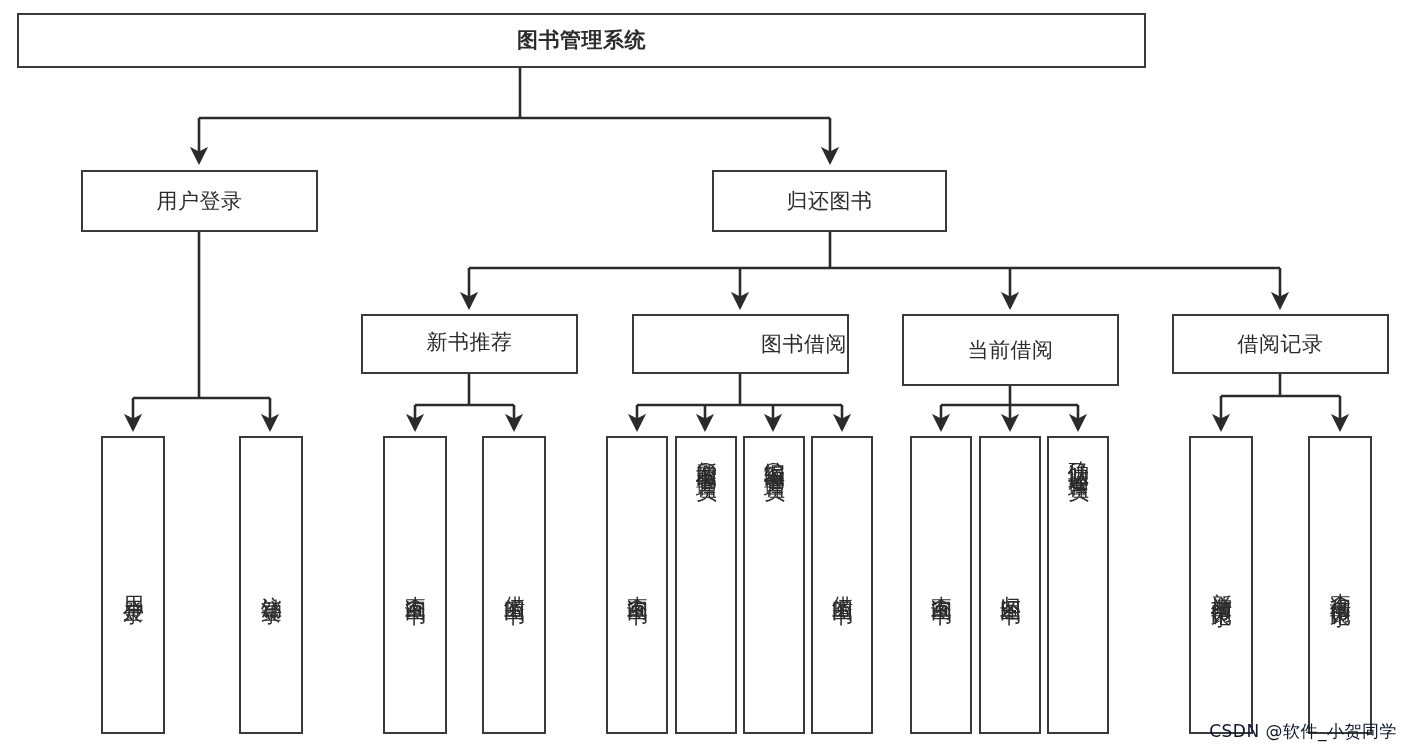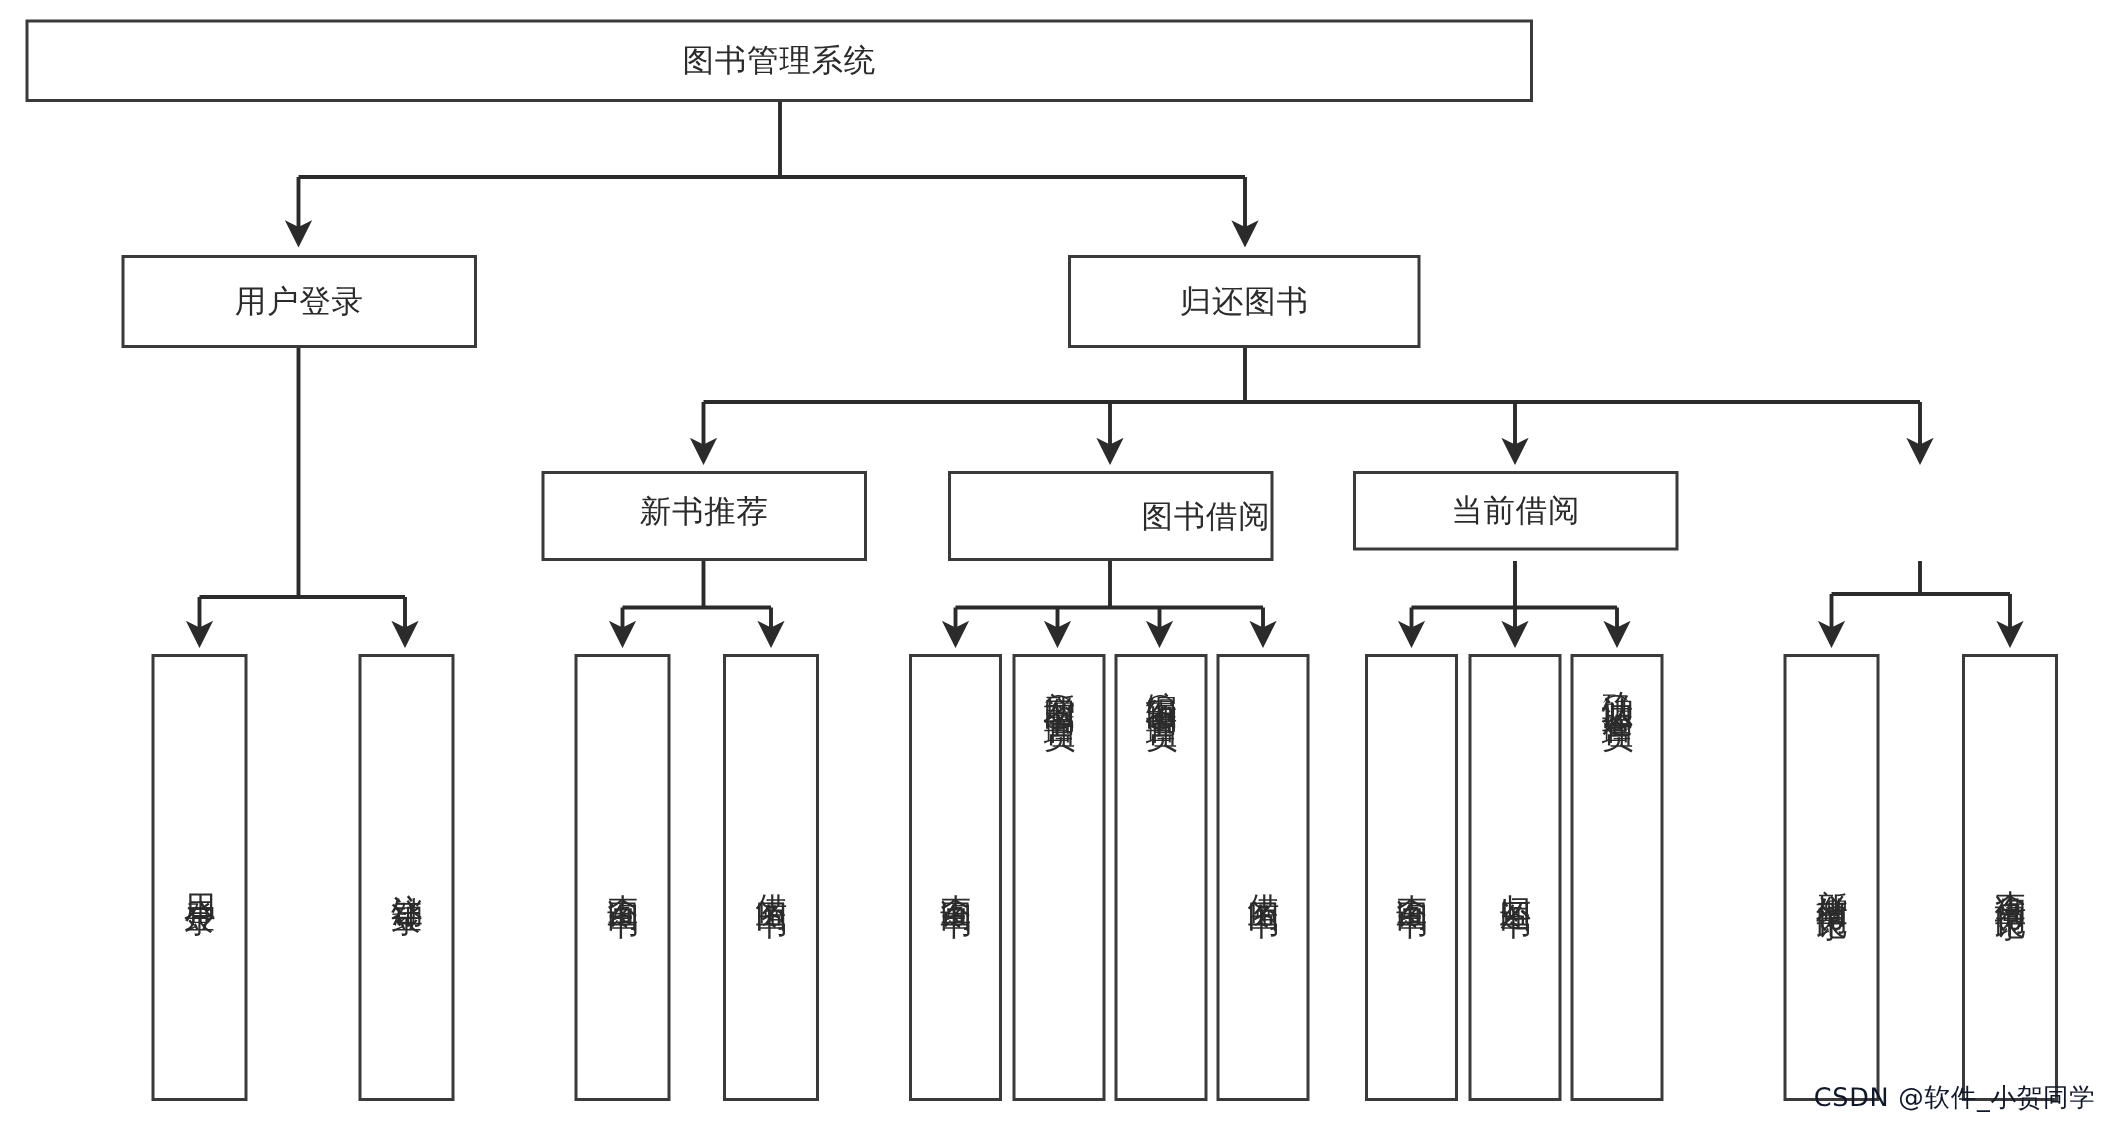--- a/index.html
+++ b/index.html
@@ -118,39 +118,42 @@
       <path d="M 1010,405 L 1010,429" marker-end="url(#arrow)"></path>
       <path d="M 1078,405 L 1078,429" marker-end="url(#arrow)"></path>
 
       <path d="M 1280,374 L 1280,396"></path>
       <path d="M 1221,396 L 1340,396"></path>
       <path d="M 1221,396 L 1221,429" marker-end="url(#arrow)"></path>
       <path d="M 1340,396 L 1340,429" marker-end="url(#arrow)"></path>
     </g>
   </svg>
 
-  <div class="node" style="left:17px; top:13px; width:1005px; height:55px;">
+  <div class="node" style="left:17px; top:13px; width:1129px; height:55px;font-weight:bold;">
     <span class="node-label">图书管理系统</span>
   </div>
 
   <div class="node" style="left:81px; top:170px; width:237px; height:62px;">
     <span class="node-label">用户登录</span>
   </div>
   <div class="node" style="left:712px; top:170px; width:235px; height:62px;">
     <span class="node-label">归还图书</span>
   </div>
 
   <div class="node" style="left:361px; top:314px; width:217px; height:60px;font-family:Liberation Mono, monospace;">
     <span class="node-label">新书推荐</span>
   </div>
   <div class="node" style="left:632px; top:314px; width:217px; height:60px;justify-content:flex-end;">
     <span class="node-label">图书借阅</span>
   </div>
-  <div class="node" style="left:902px; top:314px; width:217px; height:53px;">
+  <div class="node" style="left:902px; top:314px; width:217px; height:72px;">
     <span class="node-label">当前借阅</span>
+  </div>
+  <div class="node" style="left:1172px; top:314px; width:217px; height:60px;">
+    <span class="node-label">借阅记录</span>
   </div>
 
   <div class="node node-v center-v" style="left:101px; top:436px; width:64px; height:298px;">
     <span class="node-label">用户登录</span>
   </div>
   <div class="node node-v center-v" style="left:239px; top:436px; width:64px; height:298px;">
     <span class="node-label">注销登录</span>
   </div>
 
   <div class="node node-v center-v" style="left:383px; top:436px; width:64px; height:298px;">

